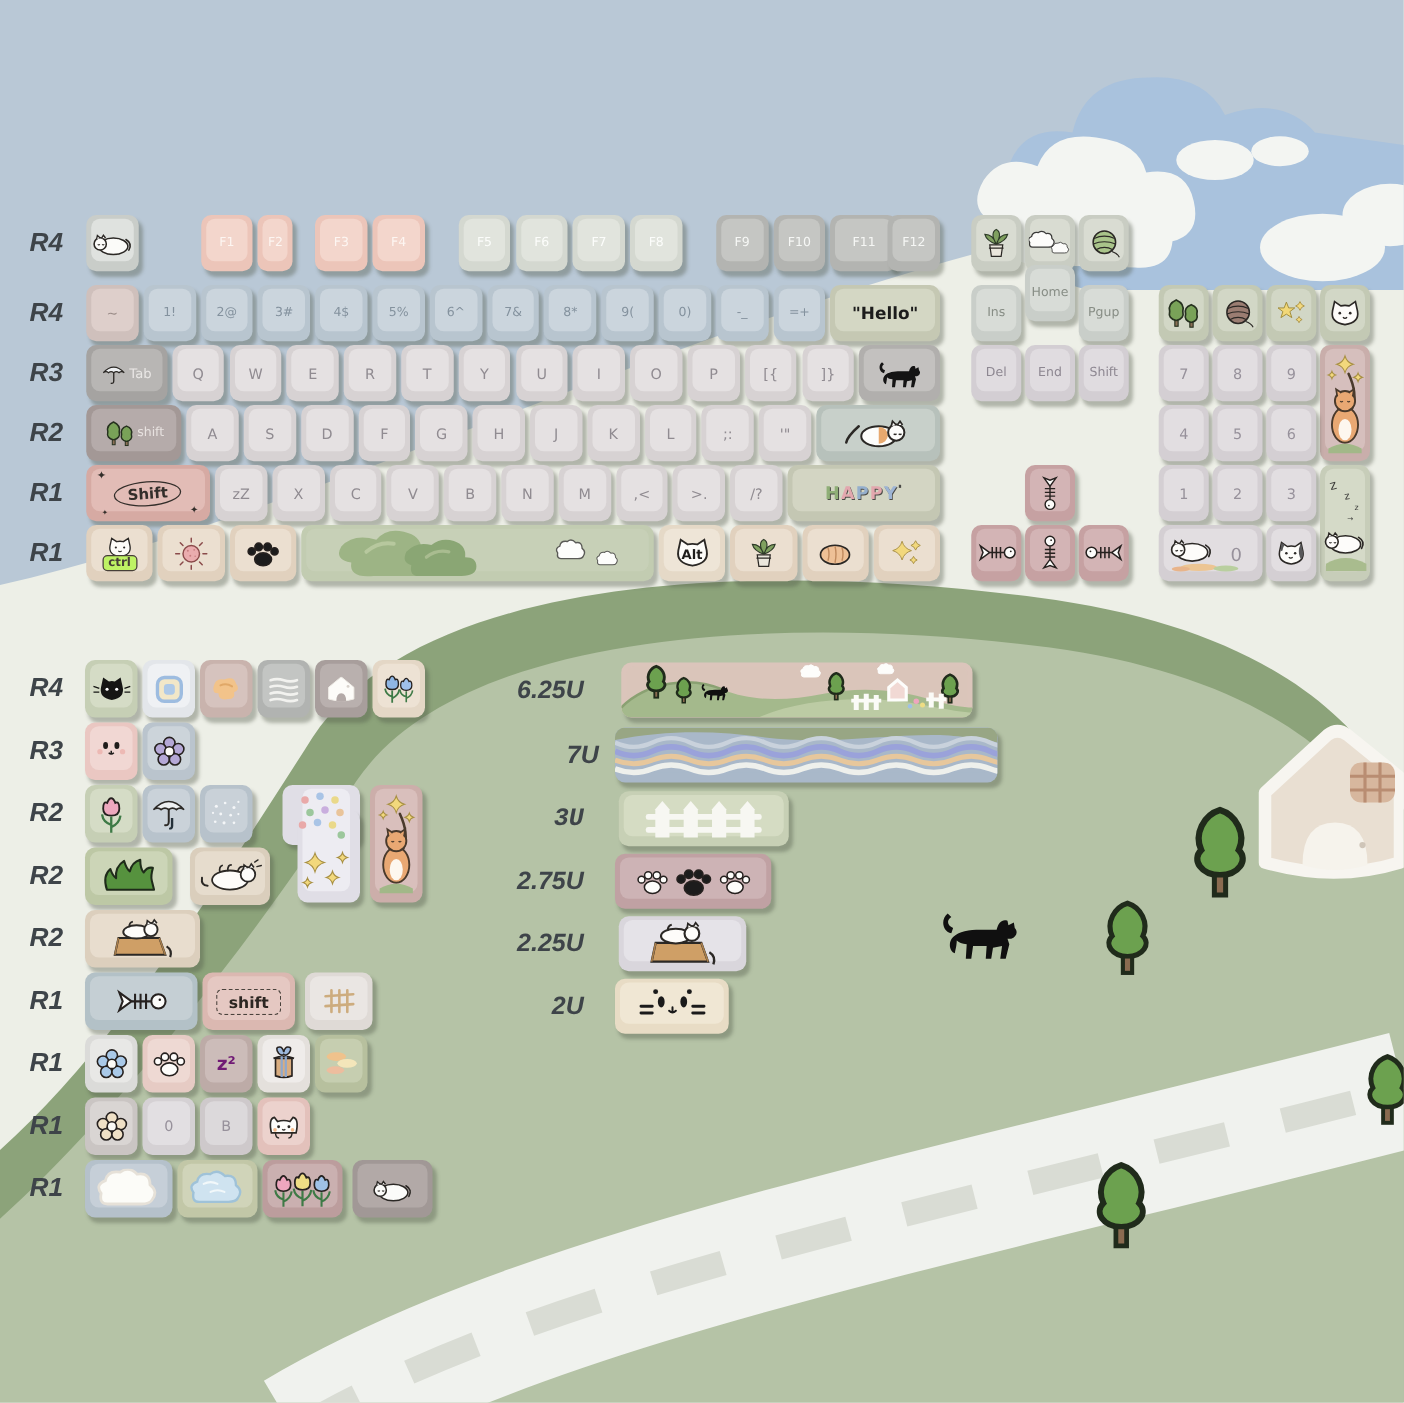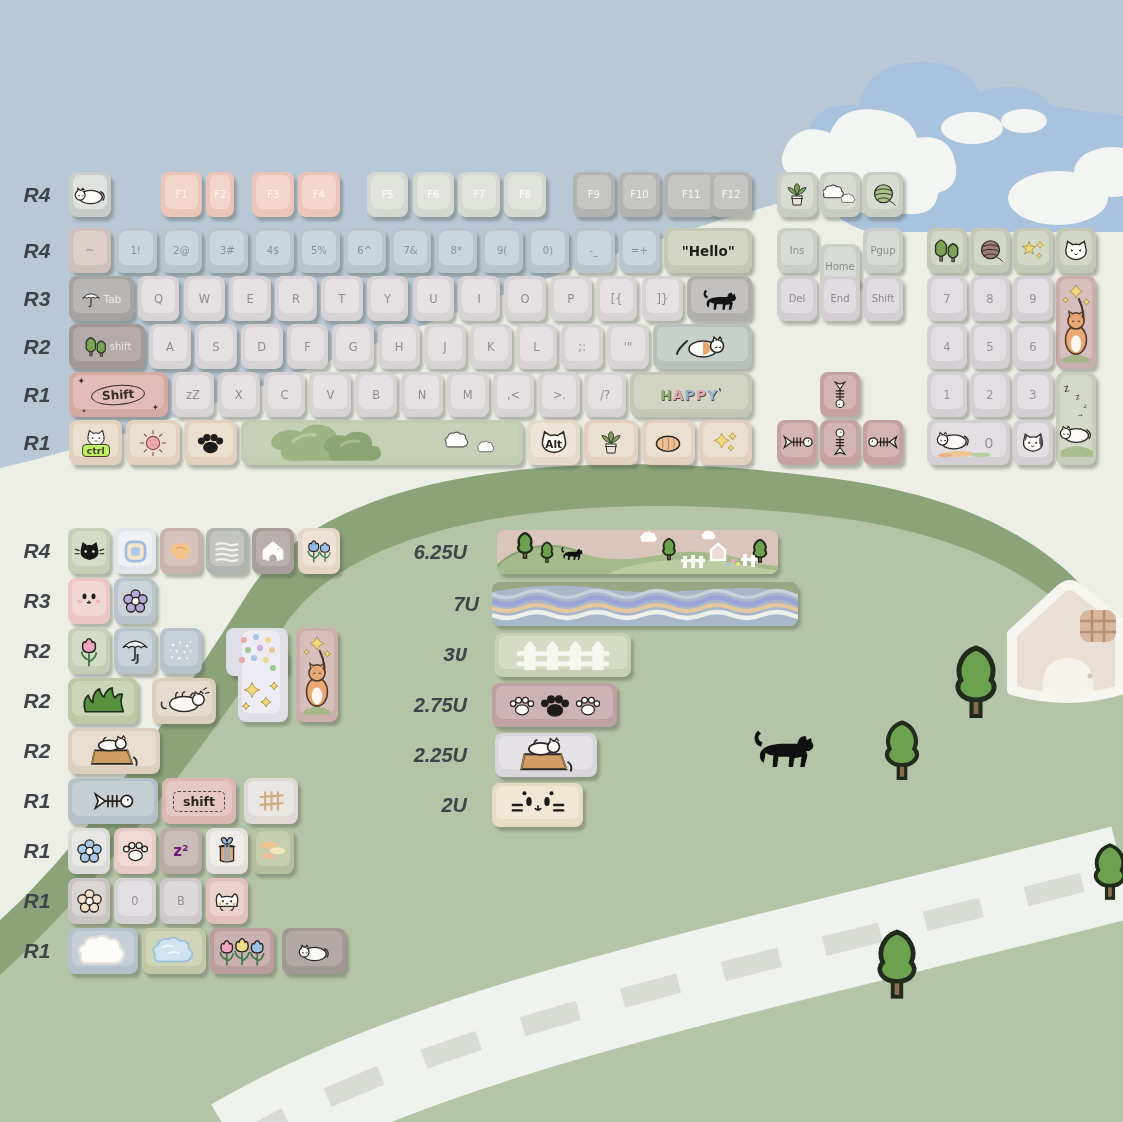--- a/index.html
+++ b/index.html
@@ -623,21 +623,21 @@
             <path d="M7,13 Q18,8 29,13 M6,19 Q18,14 30,19 M9,25 Q18,20 27,25 M26,27 q6,2 8,6" fill="none" stroke="#2b2825" stroke-width="1.2"></path>
           </svg>
         </div>
       </div>
       <div class="key" style="left: 777px; top: 228px; width: 40px; height: 45px; background: rgb(201, 206, 201);">
         <div class="in" style="background:#d8dcd7"></div>
         <div class="ct">
           <span class="lg" style="font: 10px 'DejaVu Sans',sans-serif;color:#878d85">Ins</span>
         </div>
       </div>
-      <div class="key" style="left: 820px; top: 244px; width: 40px; height: 45px; background: rgb(201, 206, 201);">
+      <div class="key" style="left: 820px; top: 212px; width: 40px; height: 45px; background: rgb(201, 206, 201);">
         <div class="in" style="background:#d8dcd7"></div>
         <div class="ct">
           <span class="lg" style="font: 10px 'DejaVu Sans',sans-serif;color:#878d85">Home</span>
         </div>
       </div>
       <div class="key" style="left: 863px; top: 228px; width: 40px; height: 45px; background: rgb(201, 206, 201);">
         <div class="in" style="background:#d8dcd7"></div>
         <div class="ct">
           <span class="lg" style="font: 10px 'DejaVu Sans',sans-serif;color:#878d85">Pgup</span>
         </div>

